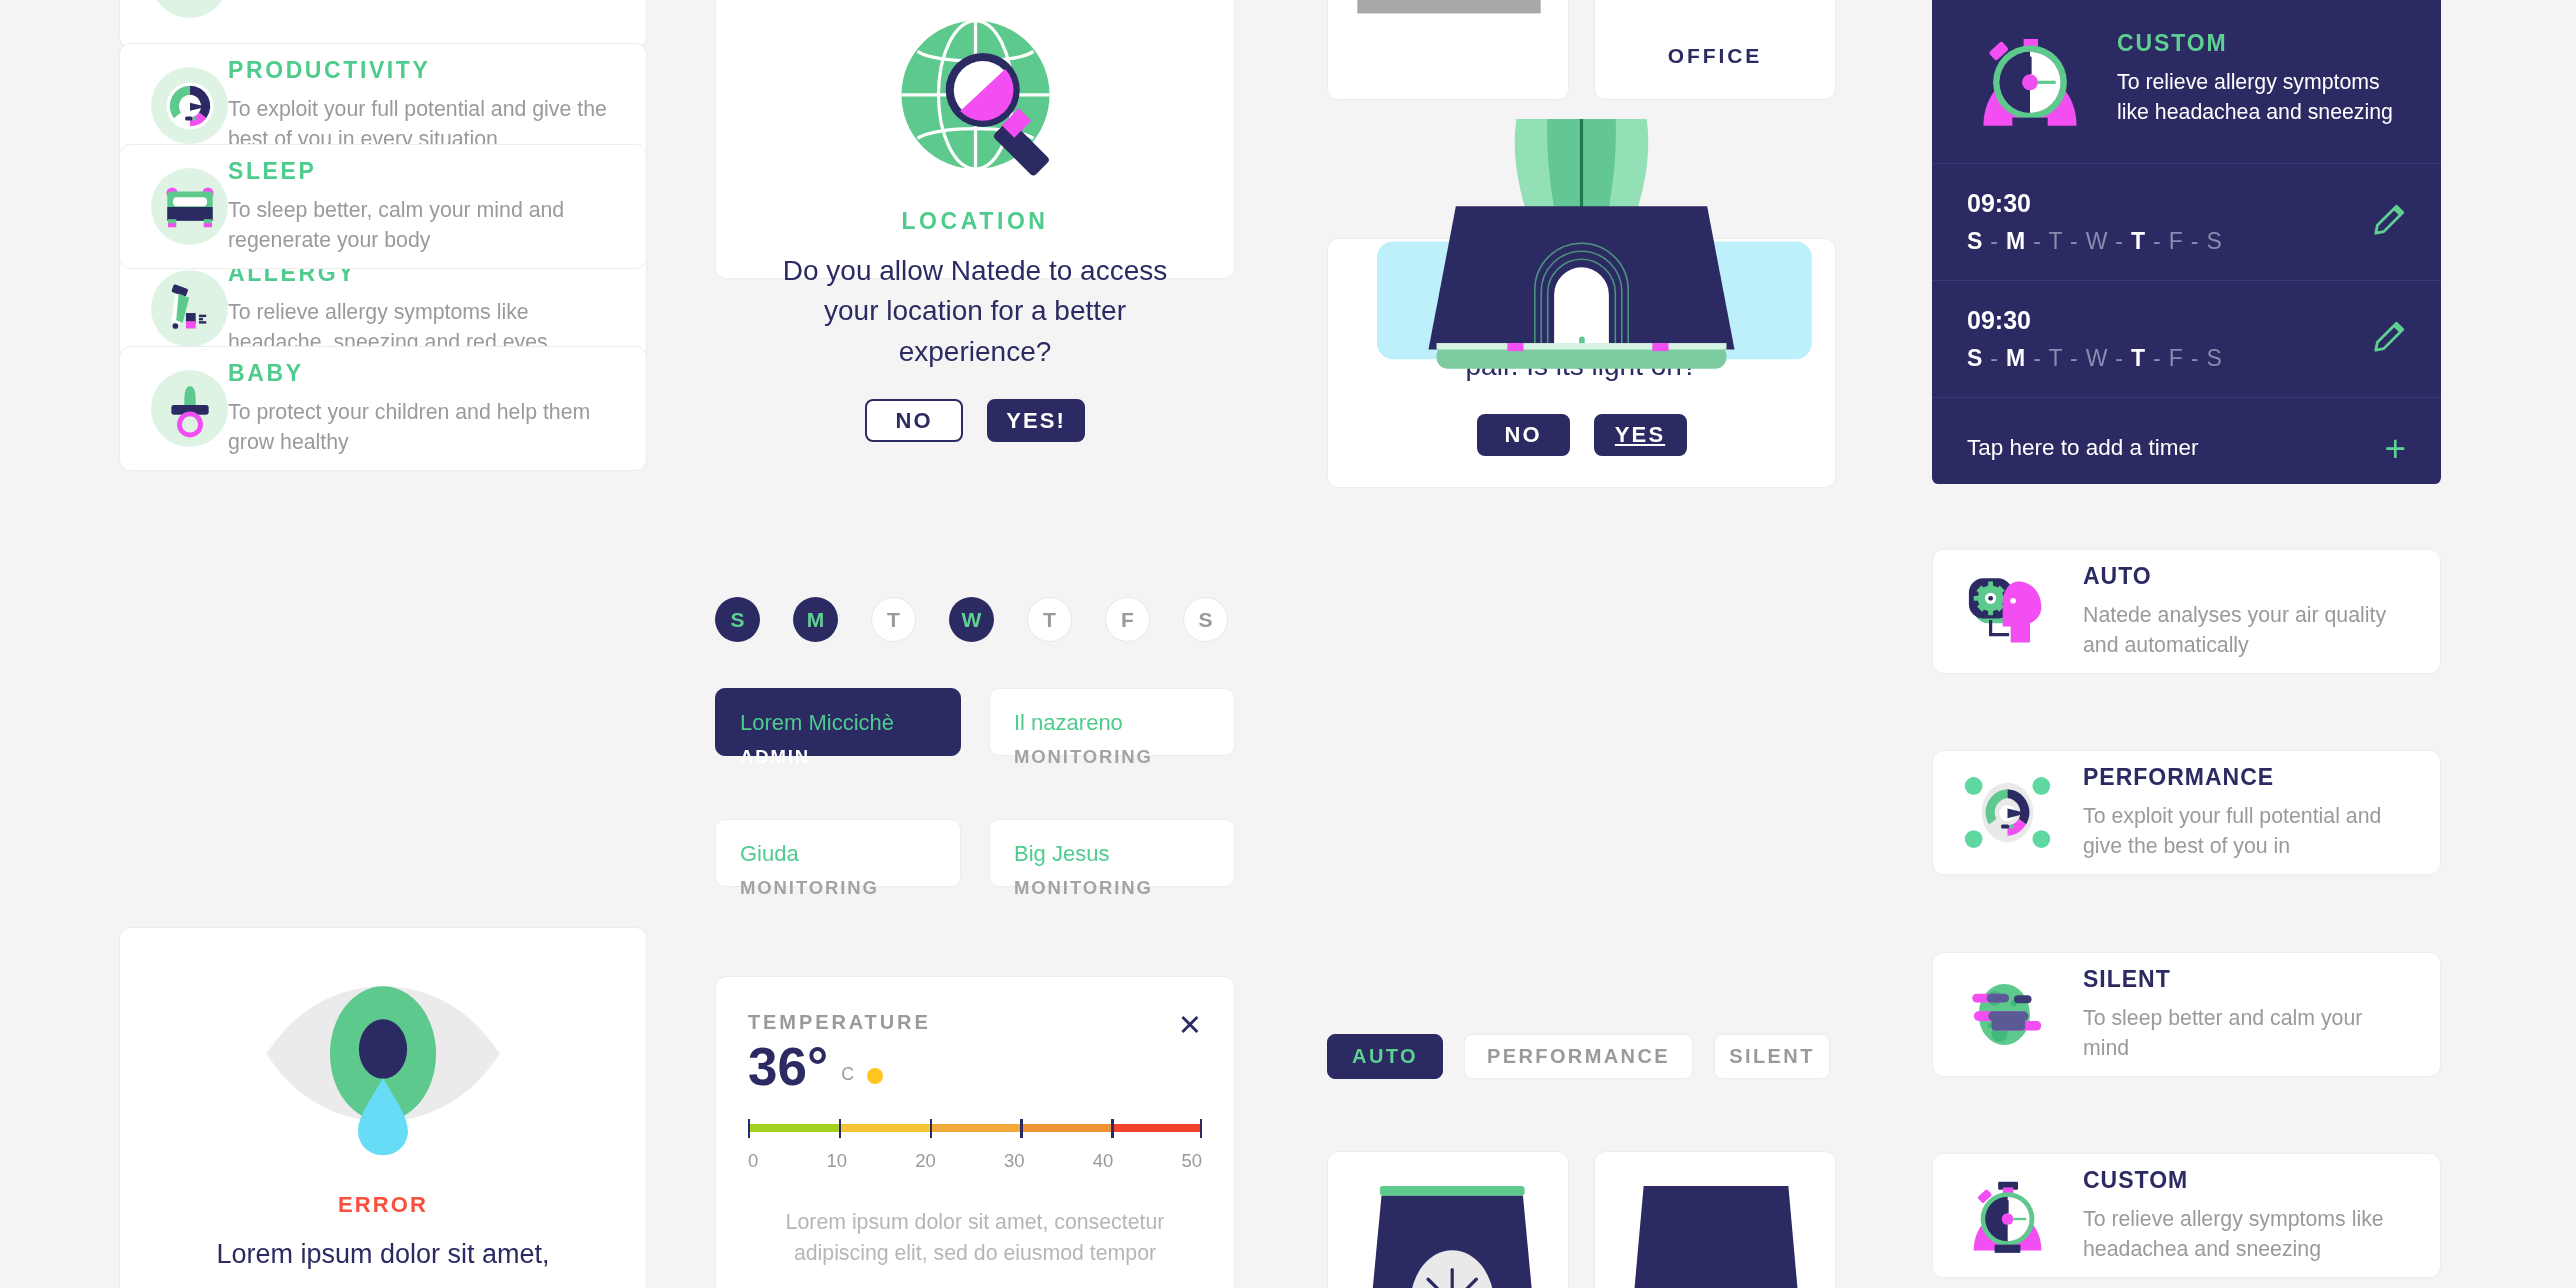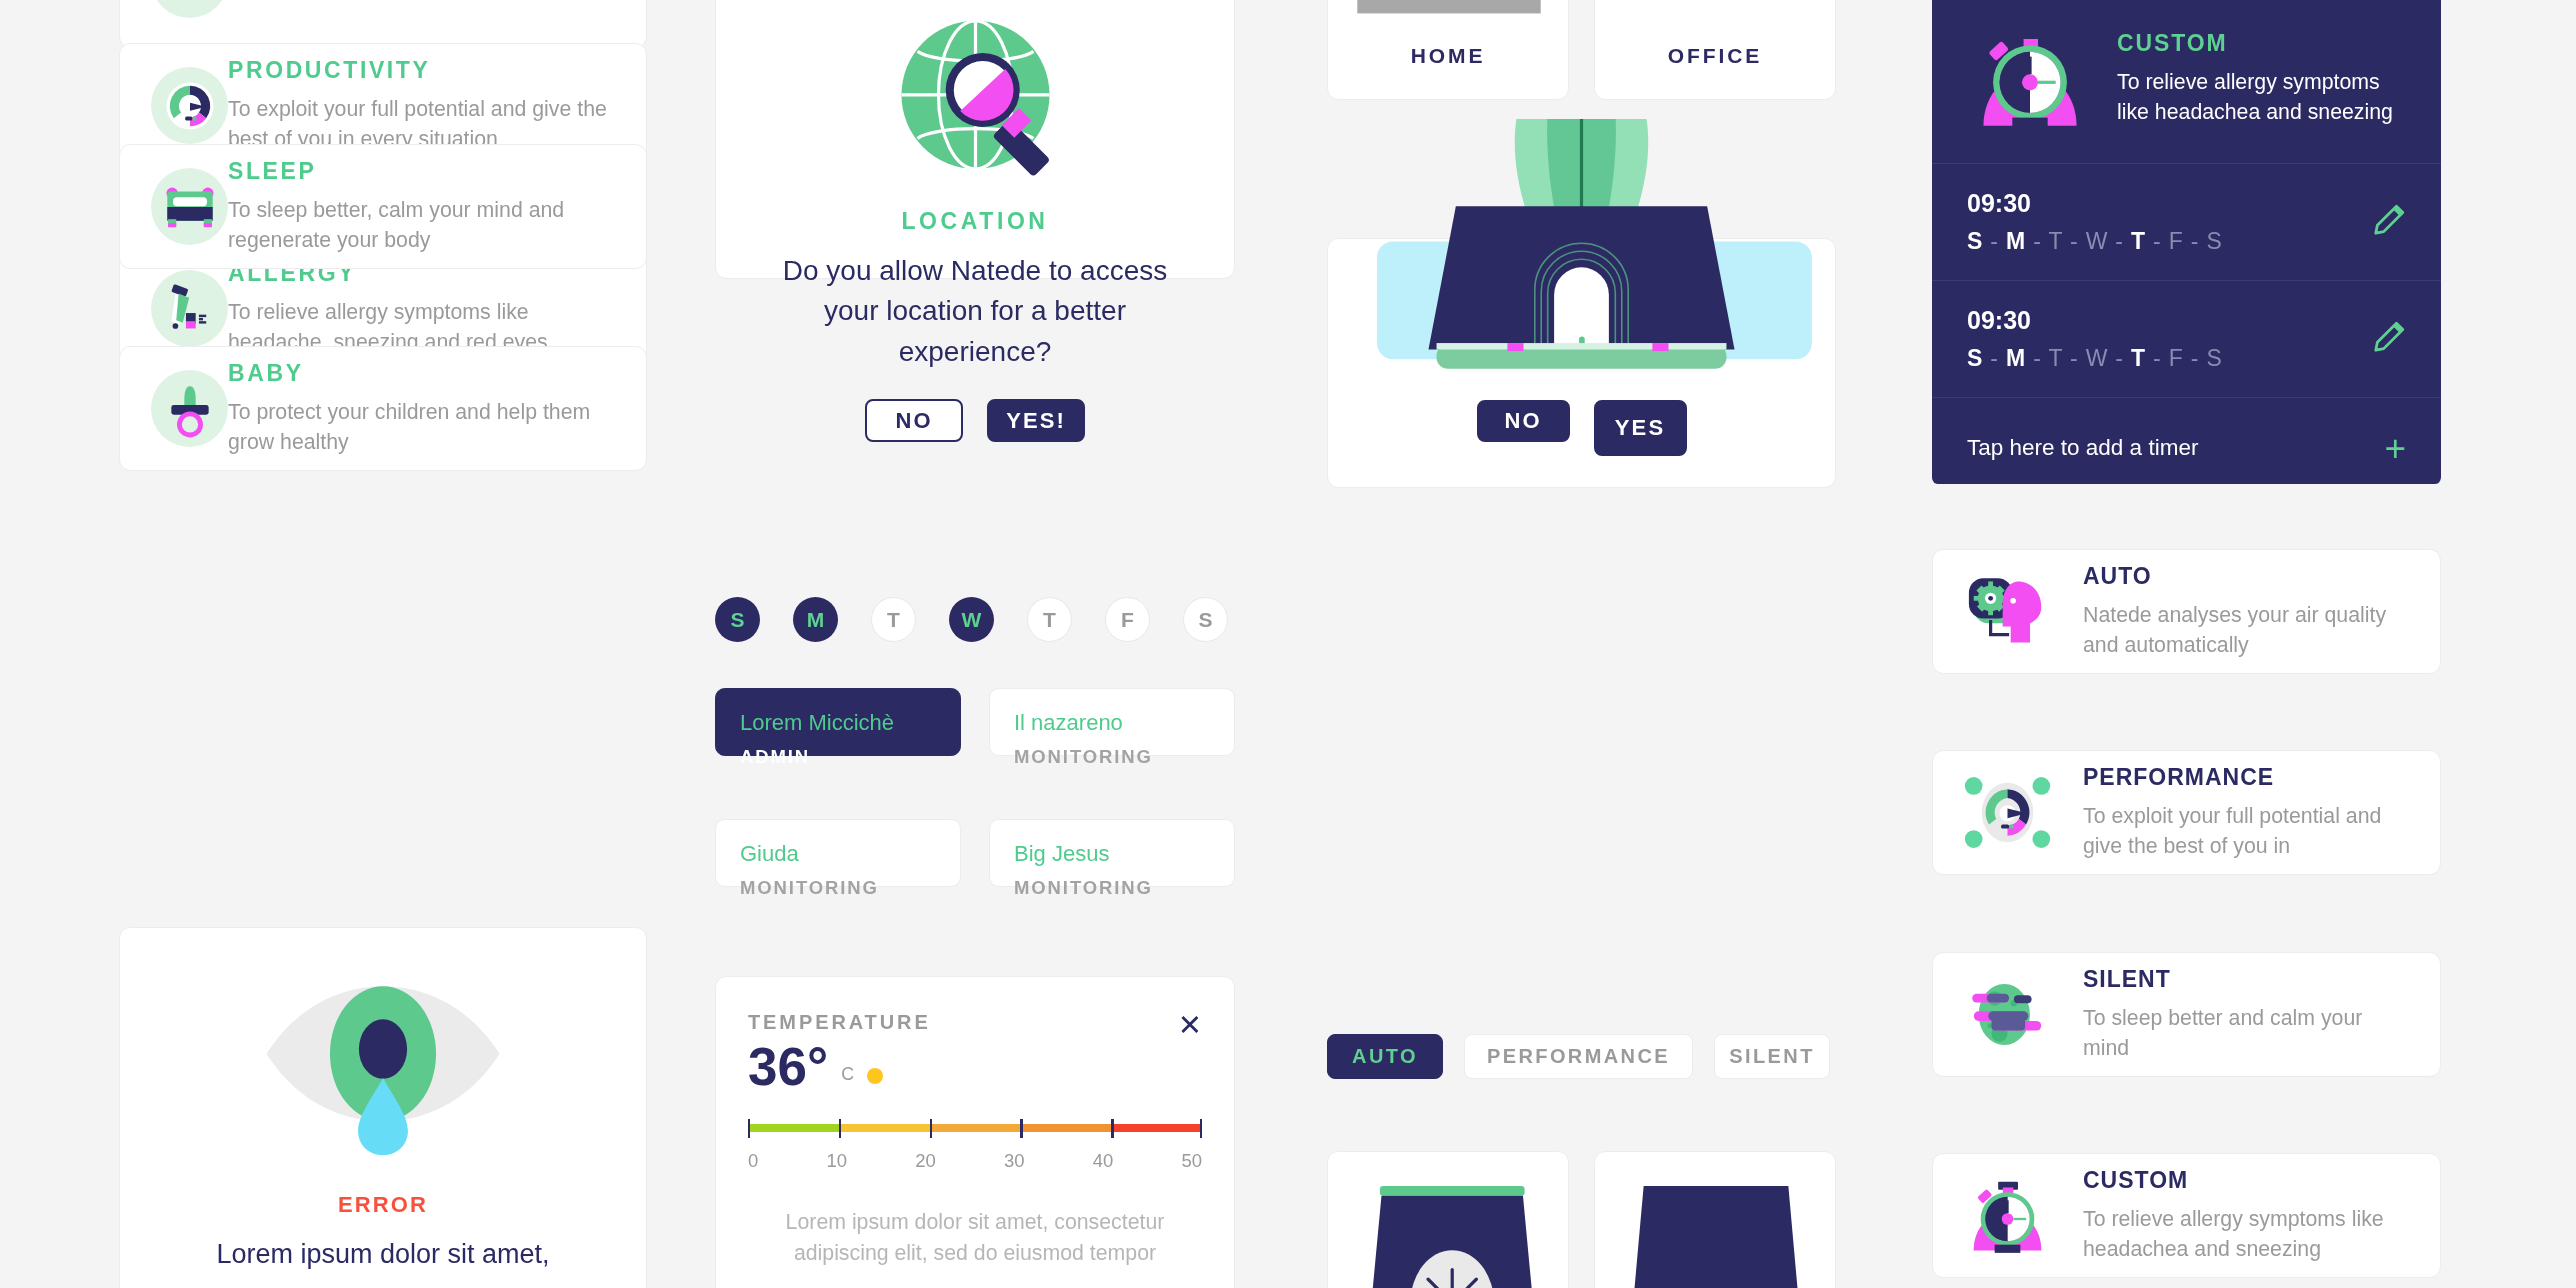--- a/index.html
+++ b/index.html
@@ -340,21 +340,20 @@
         <rect x="79" y="60" width="142" height="48" rx="14" fill="#d93fd9"></rect>
         <rect x="63" y="90" width="22" height="64" rx="11" fill="#5ec98d"></rect>
         <rect x="215" y="90" width="22" height="64" rx="11" fill="#5ec98d"></rect>
         <rect x="73" y="100" width="154" height="54" rx="8" fill="#5ec98d"></rect>
         <rect x="93" y="100" width="114" height="26" fill="#4a3a7a"></rect>
         <rect x="84" y="154" width="9" height="18" fill="#d93fd9"></rect>
         <rect x="207" y="154" width="9" height="18" fill="#d93fd9"></rect>
         <rect x="36" y="170" width="228" height="22" fill="#a8a8a8"></rect>
       </svg>
     </div>
-    <div class="cap">HOME</div>
   </div>
 
   <div class="card tile" style="left:1594px; top:-142px; width:242px; height:242px;">
     <div class="art">
       <svg width="242" height="185" viewBox="0 0 300 230" style="display:block;">
         <rect x="112" y="-48" width="84" height="62" rx="4" fill="#2b2a62"></rect>
         <rect x="112" y="-48" width="84" height="62" rx="4" fill="#2b2a62"></rect>
         <rect x="112" y="14" width="84" height="14" fill="#a8a8a8"></rect>
         <rect x="148" y="18" width="12" height="14" fill="#a8a8a8"></rect>
         <rect x="128" y="30" width="52" height="10" rx="3" fill="#2b2a62"></rect>
@@ -378,21 +377,21 @@
       </svg>
     </div>
     <div class="cap">OFFICE</div>
   </div>
 
   <div class="card" style="left:1327px; top:238px; width:509px; height:250px;">
     <div style="height:100%; display:flex; flex-direction:column; align-items:center; justify-content:flex-end; padding-bottom:31px;">
       <div class="question centered" style="padding:0 42px;">Check the NATEDE you want to pair. Is its light on?</div>
       <div style="margin-top:27px; display:flex; gap:24px;">
         <div class="btn btn-solid" style="width:93px; height:42px;">NO</div>
-        <div class="btn btn-solid" style="width:93px; height:56px;">YES</div>
+        <div class="btn btn-solid" style="width:93px; height:42px;text-decoration:underline;">YES</div>
       </div>
     </div>
   </div>
 
   <div style="position:absolute; left:1327px; top:119px; width:509px; height:250px; overflow:hidden;">
     <svg width="509" height="250" viewBox="0 0 632 310" style="display:block;">
       <rect x="62" y="152" width="540" height="146" rx="20" fill="#bdf0fb"></rect>
       <path d="M272 -70 C232 -40 222 30 246 110 L300 110 C286 30 292 -30 316 -62 Z" fill="#93e0b7"></path>
       <path d="M360 -70 C400 -40 410 30 386 110 L332 110 C346 30 340 -30 316 -62 Z" fill="#93e0b7"></path>
       <path d="M294 -90 C270 -52 268 30 282 110 L350 110 C364 30 362 -52 338 -90 Z" fill="#63c795"></path>

